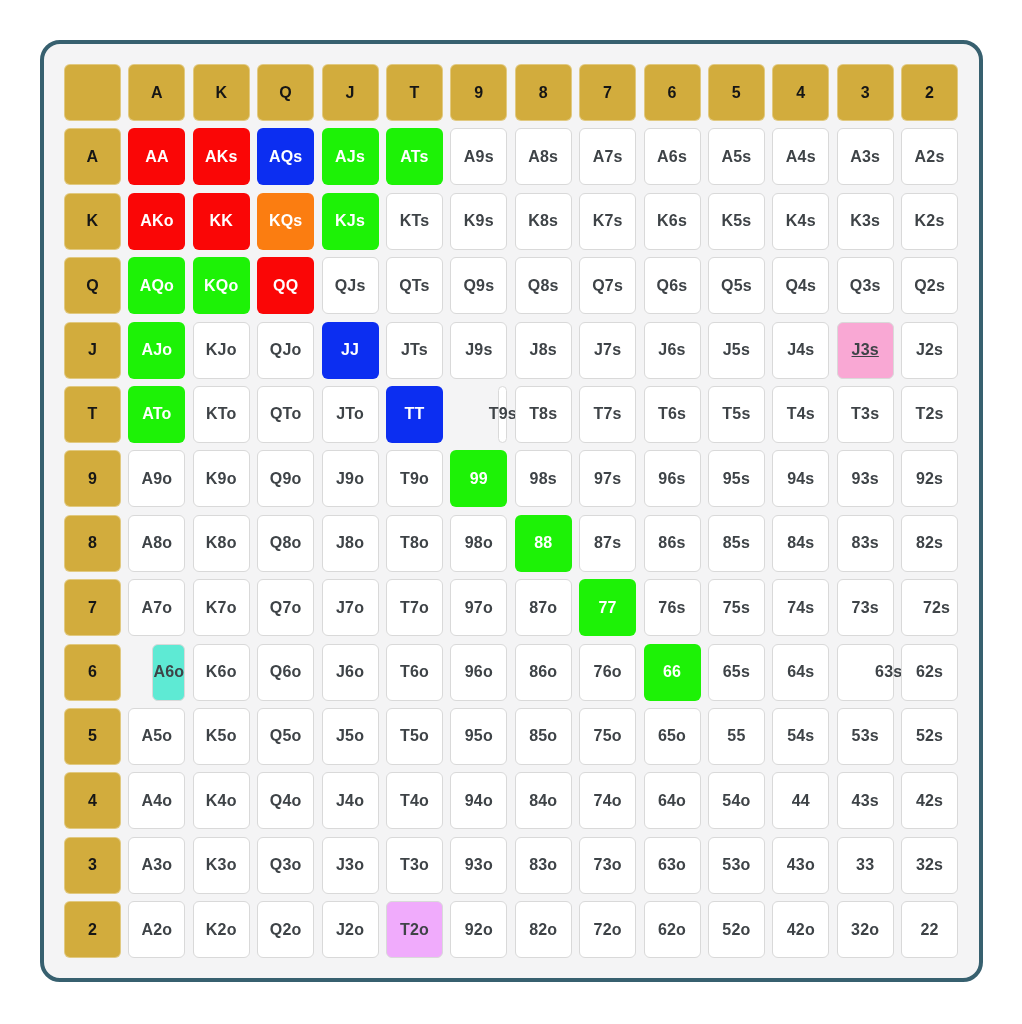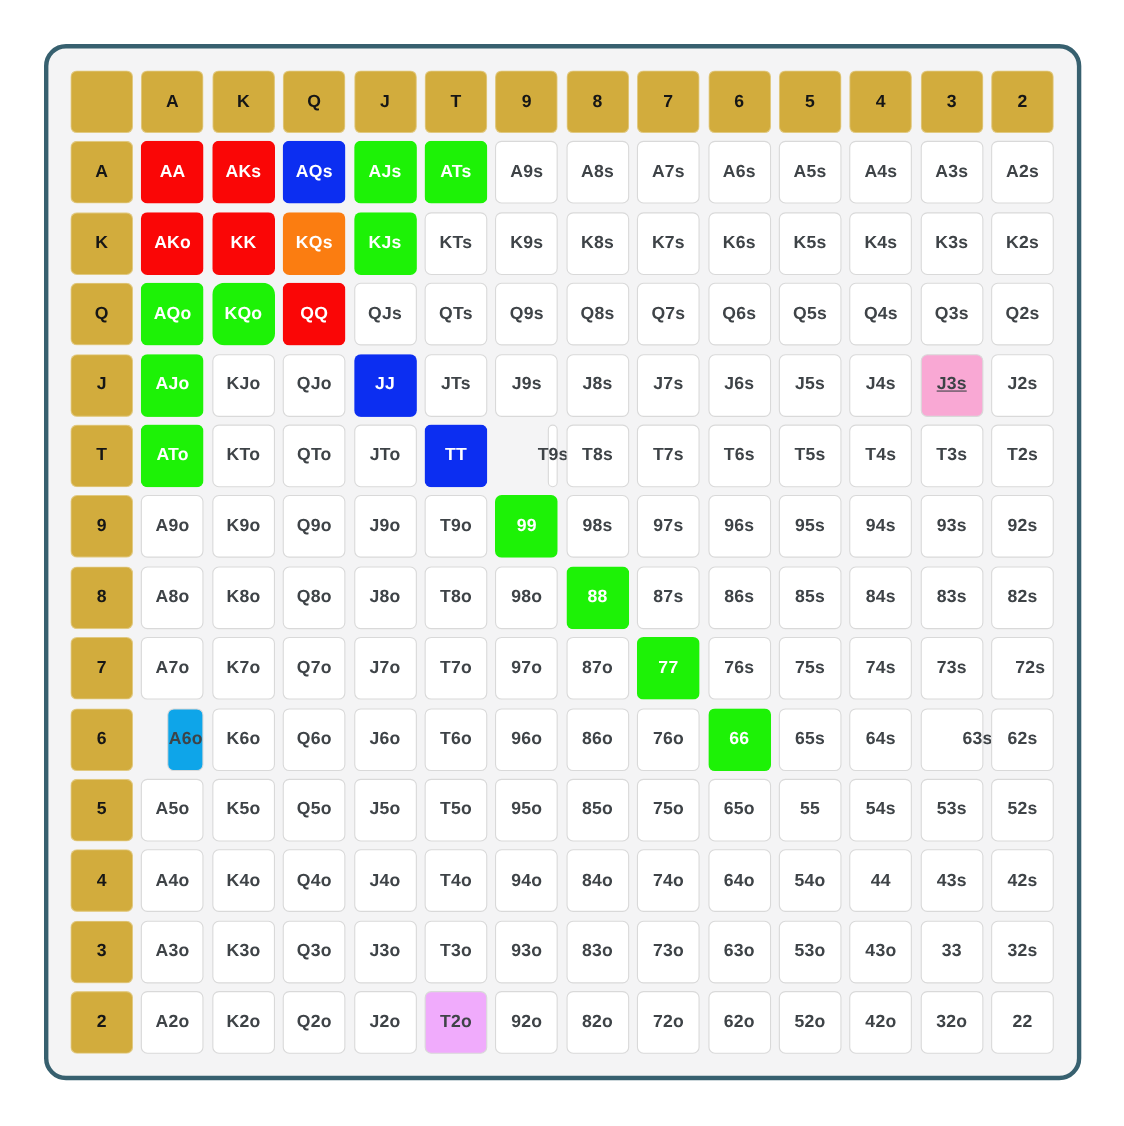--- a/index.html
+++ b/index.html
@@ -98,21 +98,21 @@
       <div class="cell cell--hand" style="background: rgb(255, 255, 255);">K9s</div>
       <div class="cell cell--hand" style="background: rgb(255, 255, 255);">K8s</div>
       <div class="cell cell--hand" style="background: rgb(255, 255, 255);">K7s</div>
       <div class="cell cell--hand" style="background: rgb(255, 255, 255);">K6s</div>
       <div class="cell cell--hand" style="background: rgb(255, 255, 255);">K5s</div>
       <div class="cell cell--hand" style="background: rgb(255, 255, 255);">K4s</div>
       <div class="cell cell--hand" style="background: rgb(255, 255, 255);">K3s</div>
       <div class="cell cell--hand" style="background: rgb(255, 255, 255);">K2s</div>
       <div class="cell cell--header" style="background: rgb(210, 172, 61);">Q</div>
       <div class="cell cell--hand cell--colored" style="background: rgb(29, 242, 6);">AQo</div>
-      <div class="cell cell--hand cell--colored" style="background: rgb(29, 242, 6); border-radius: 11px;">KQo</div>
+      <div class="cell cell--hand cell--colored" style="background: rgb(29, 242, 6);">KQo</div>
       <div class="cell cell--hand cell--colored" style="background: rgb(250, 6, 6);">QQ</div>
       <div class="cell cell--hand" style="background: rgb(255, 255, 255);">QJs</div>
       <div class="cell cell--hand" style="background: rgb(255, 255, 255);">QTs</div>
       <div class="cell cell--hand" style="background: rgb(255, 255, 255);">Q9s</div>
       <div class="cell cell--hand" style="background: rgb(255, 255, 255);">Q8s</div>
       <div class="cell cell--hand" style="background: rgb(255, 255, 255);">Q7s</div>
       <div class="cell cell--hand" style="background: rgb(255, 255, 255);">Q6s</div>
       <div class="cell cell--hand" style="background: rgb(255, 255, 255);">Q5s</div>
       <div class="cell cell--hand" style="background: rgb(255, 255, 255);">Q4s</div>
       <div class="cell cell--hand" style="background: rgb(255, 255, 255);">Q3s</div>
@@ -181,21 +181,21 @@
       <div class="cell cell--hand" style="background: rgb(255, 255, 255);">T7o</div>
       <div class="cell cell--hand" style="background: rgb(255, 255, 255);">97o</div>
       <div class="cell cell--hand" style="background: rgb(255, 255, 255);">87o</div>
       <div class="cell cell--hand cell--colored" style="background: rgb(29, 242, 6);">77</div>
       <div class="cell cell--hand" style="background: rgb(255, 255, 255);">76s</div>
       <div class="cell cell--hand" style="background: rgb(255, 255, 255);">75s</div>
       <div class="cell cell--hand" style="background: rgb(255, 255, 255);">74s</div>
       <div class="cell cell--hand" style="background: rgb(255, 255, 255);">73s</div>
       <div class="cell cell--hand" style="background: rgb(255, 255, 255); padding-left: 14px;">72s</div>
       <div class="cell cell--header" style="background: rgb(210, 172, 61);">6</div>
-      <div class="cell cell--hand" style="background: #0ea5e9; margin-left: 24px;">A6o</div>
+      <div class="cell cell--hand" style="background: #5eead4; margin-left: 24px;">A6o</div>
       <div class="cell cell--hand" style="background: rgb(255, 255, 255);">K6o</div>
       <div class="cell cell--hand" style="background: rgb(255, 255, 255);">Q6o</div>
       <div class="cell cell--hand" style="background: rgb(255, 255, 255);">J6o</div>
       <div class="cell cell--hand" style="background: rgb(255, 255, 255);">T6o</div>
       <div class="cell cell--hand" style="background: rgb(255, 255, 255);">96o</div>
       <div class="cell cell--hand" style="background: rgb(255, 255, 255);">86o</div>
       <div class="cell cell--hand" style="background: rgb(255, 255, 255);">76o</div>
       <div class="cell cell--hand cell--colored" style="background: rgb(29, 242, 6);">66</div>
       <div class="cell cell--hand" style="background: rgb(255, 255, 255);">65s</div>
       <div class="cell cell--hand" style="background: rgb(255, 255, 255);">64s</div>

